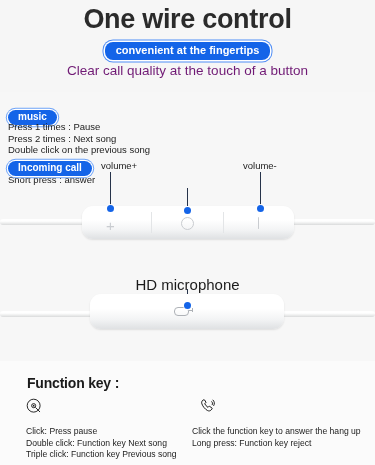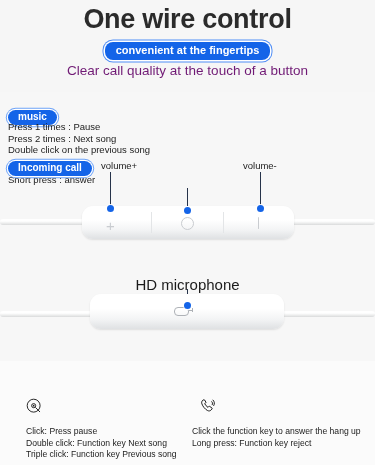--- a/index.html
+++ b/index.html
@@ -168,20 +168,21 @@
 
   <div class="remote" style="left:90px;top:294px;width:194px;height:35px;">
     <div class="mic-icon" style="left:84px;top:13px;"></div>
     <div class="mic-stub" style="left:99px;top:16px;"></div>
     <div class="mic-stub2" style="left:102px;top:14px;"></div>
   </div>
 
   <div class="dot" style="left:184px;top:302px;"></div>
 
   <div class="footer"></div>
+  <div class="fk-title">Function key :</div>
 
   <div class="fk-icon icon-left">
     <svg width="17" height="17" viewBox="0 0 20 20" fill="none" stroke="#1b1b1b" stroke-width="1.1">
       <circle cx="9" cy="9" r="7.6"></circle>
       <circle cx="9" cy="9" r="2.4"></circle>
       <path d="M11 11 L16.5 16.5" stroke-width="1.1"></path>
       <circle cx="9" cy="9" r="1" fill="#1b1b1b" stroke="none"></circle>
     </svg>
   </div>
 

